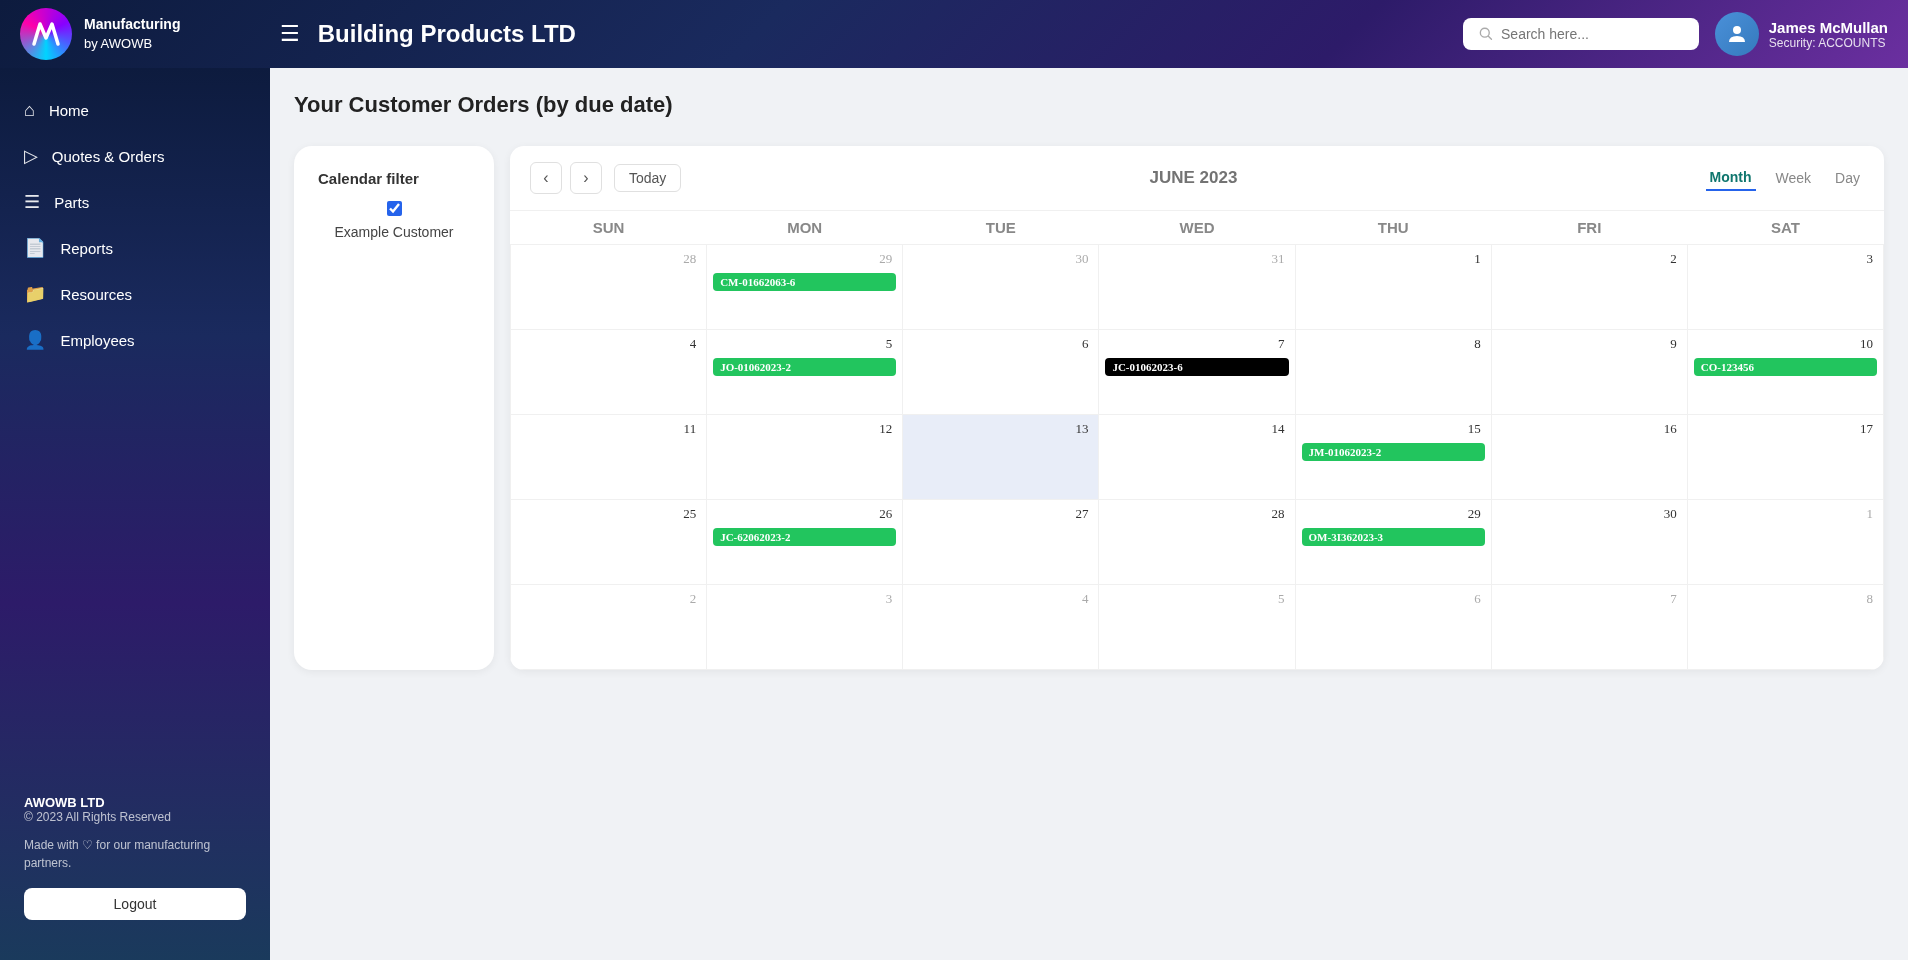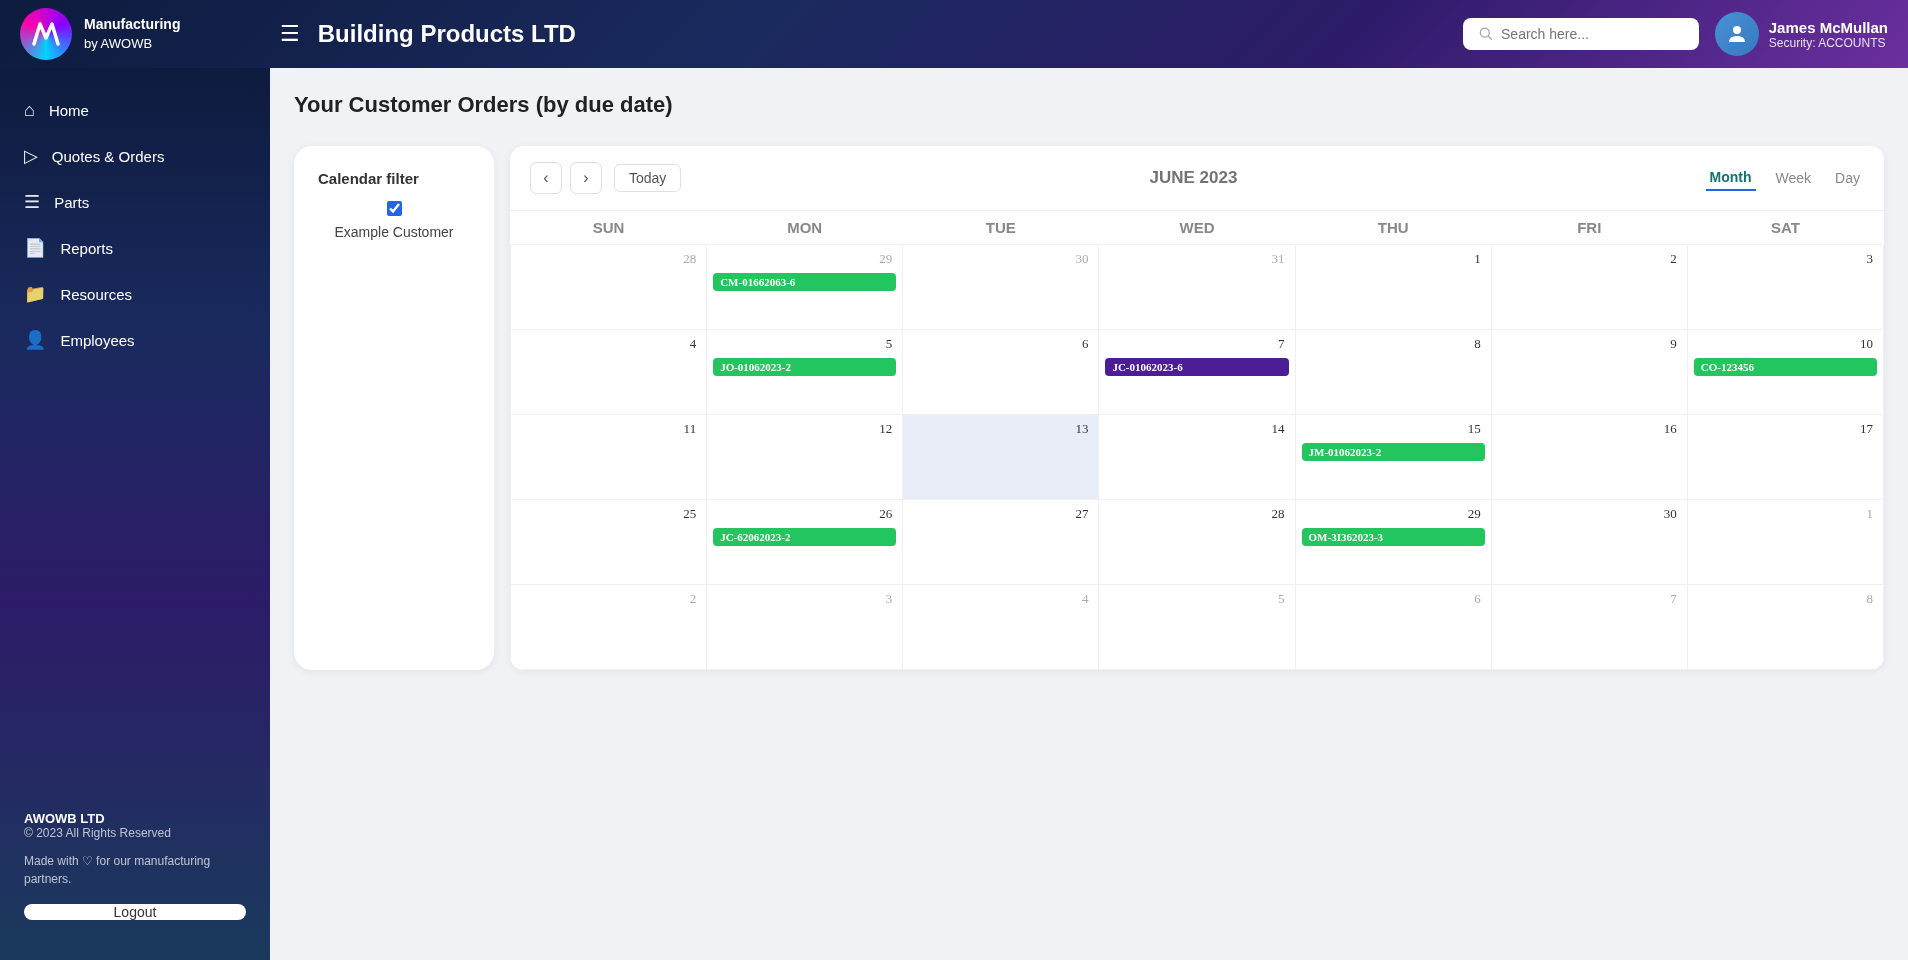--- a/index.html
+++ b/index.html
@@ -53,21 +53,21 @@
       padding: 12px 24px; cursor: pointer; font-size: 15px;
       transition: background 0.2s;
     }
     .nav-icon { font-size: 18px; opacity: 0.9; }
     .sidebar-footer { margin-top: auto; padding: 20px 24px; font-size: 12px; color: rgba(255,255,255,0.7); }
     .sidebar-footer .company { font-weight: 700; color: white; font-size: 13px; }
     .sidebar-footer .copy { margin-bottom: 12px; }
     .sidebar-footer .made { margin-bottom: 16px; line-height: 1.5; }
     .logout-btn {
       background: white; color: #333; border: none; border-radius: 8px;
-      padding: 0 0; width: 100%; cursor: pointer; font-size: 14px; font-weight: 500;
+      padding: 8px 0; width: 100%; cursor: pointer; font-size: 14px; font-weight: 500;
     }
 
     
     .content { flex: 1; overflow-y: auto; padding: 24px; }
     .page-title { font-size: 22px; font-weight: 600; color: #222; margin-bottom: 28px; }
 
     
     .calendar-section { display: flex; gap: 16px; }
     .filter-panel {
       background: white; border-radius: 18px; padding: 24px; width: 200px; flex-shrink: 0;
@@ -112,21 +112,21 @@
       padding: 4px 6px; height: 85px; width: calc(100%/7); font-family: Liberation Serif, serif;
     }
     .day-num { font-size: 13px; color: #aaa; text-align: right; padding: 2px 4px; }
     .day-num.current-month { color: #333; }
     .cal-event {
       border-radius: 4px; padding: 3px 7px; font-size: 11px; font-weight: 600;
       color: white; margin-top: 4px; cursor: pointer; white-space: nowrap;
       overflow: hidden; text-overflow: ellipsis;
     }
     .event-green { background: #22c55e; }
-    .event-orange { background: #4c1d95; }
+    .event-orange { background: #000000; }
     .event-red { background: #ef4444; }
     .highlighted-day { background: #e8edf8; }
   </style>
 </head>
 <body>
 
 <header class="header">
   <div class="logo-area">
     <div class="logo-circle">
       <svg width="36" height="36" viewBox="0 0 36 36">

